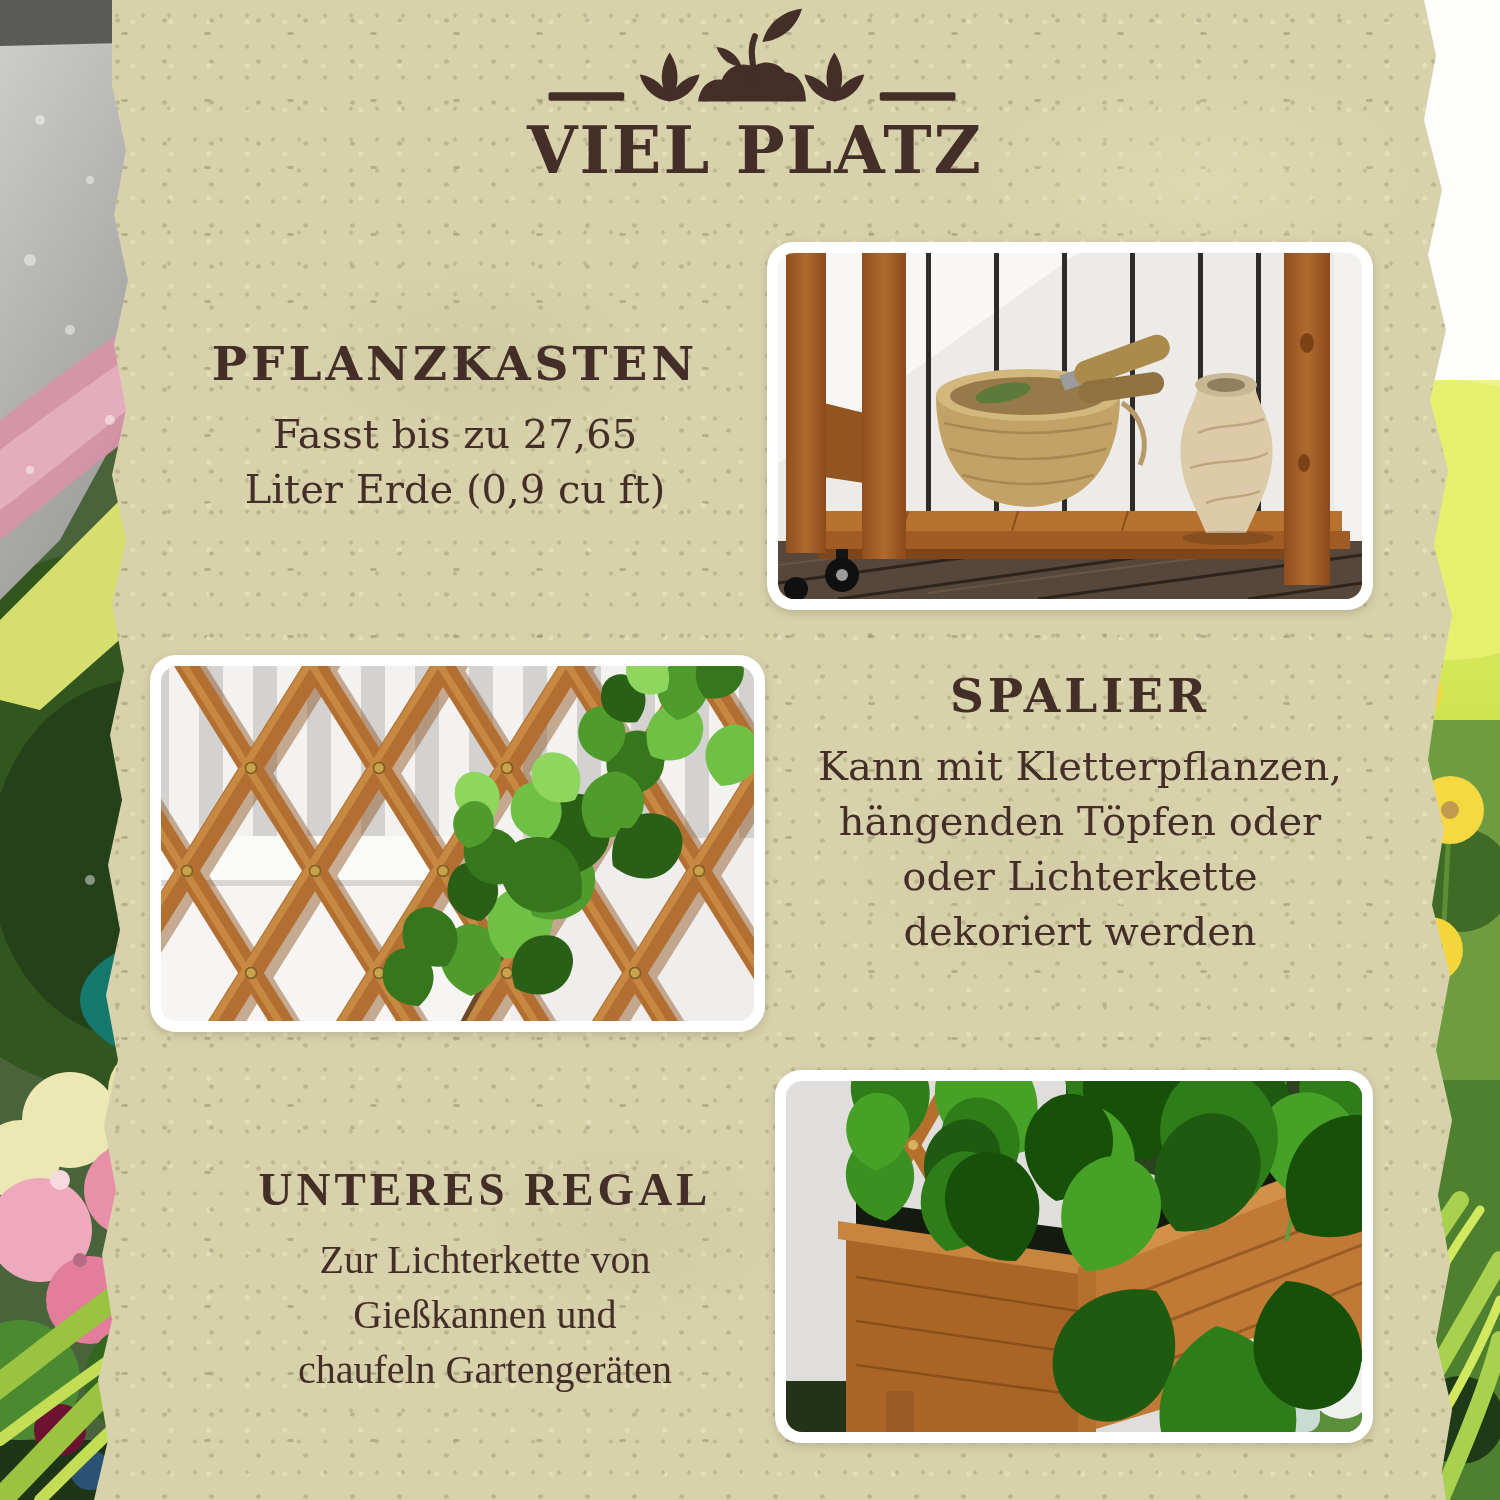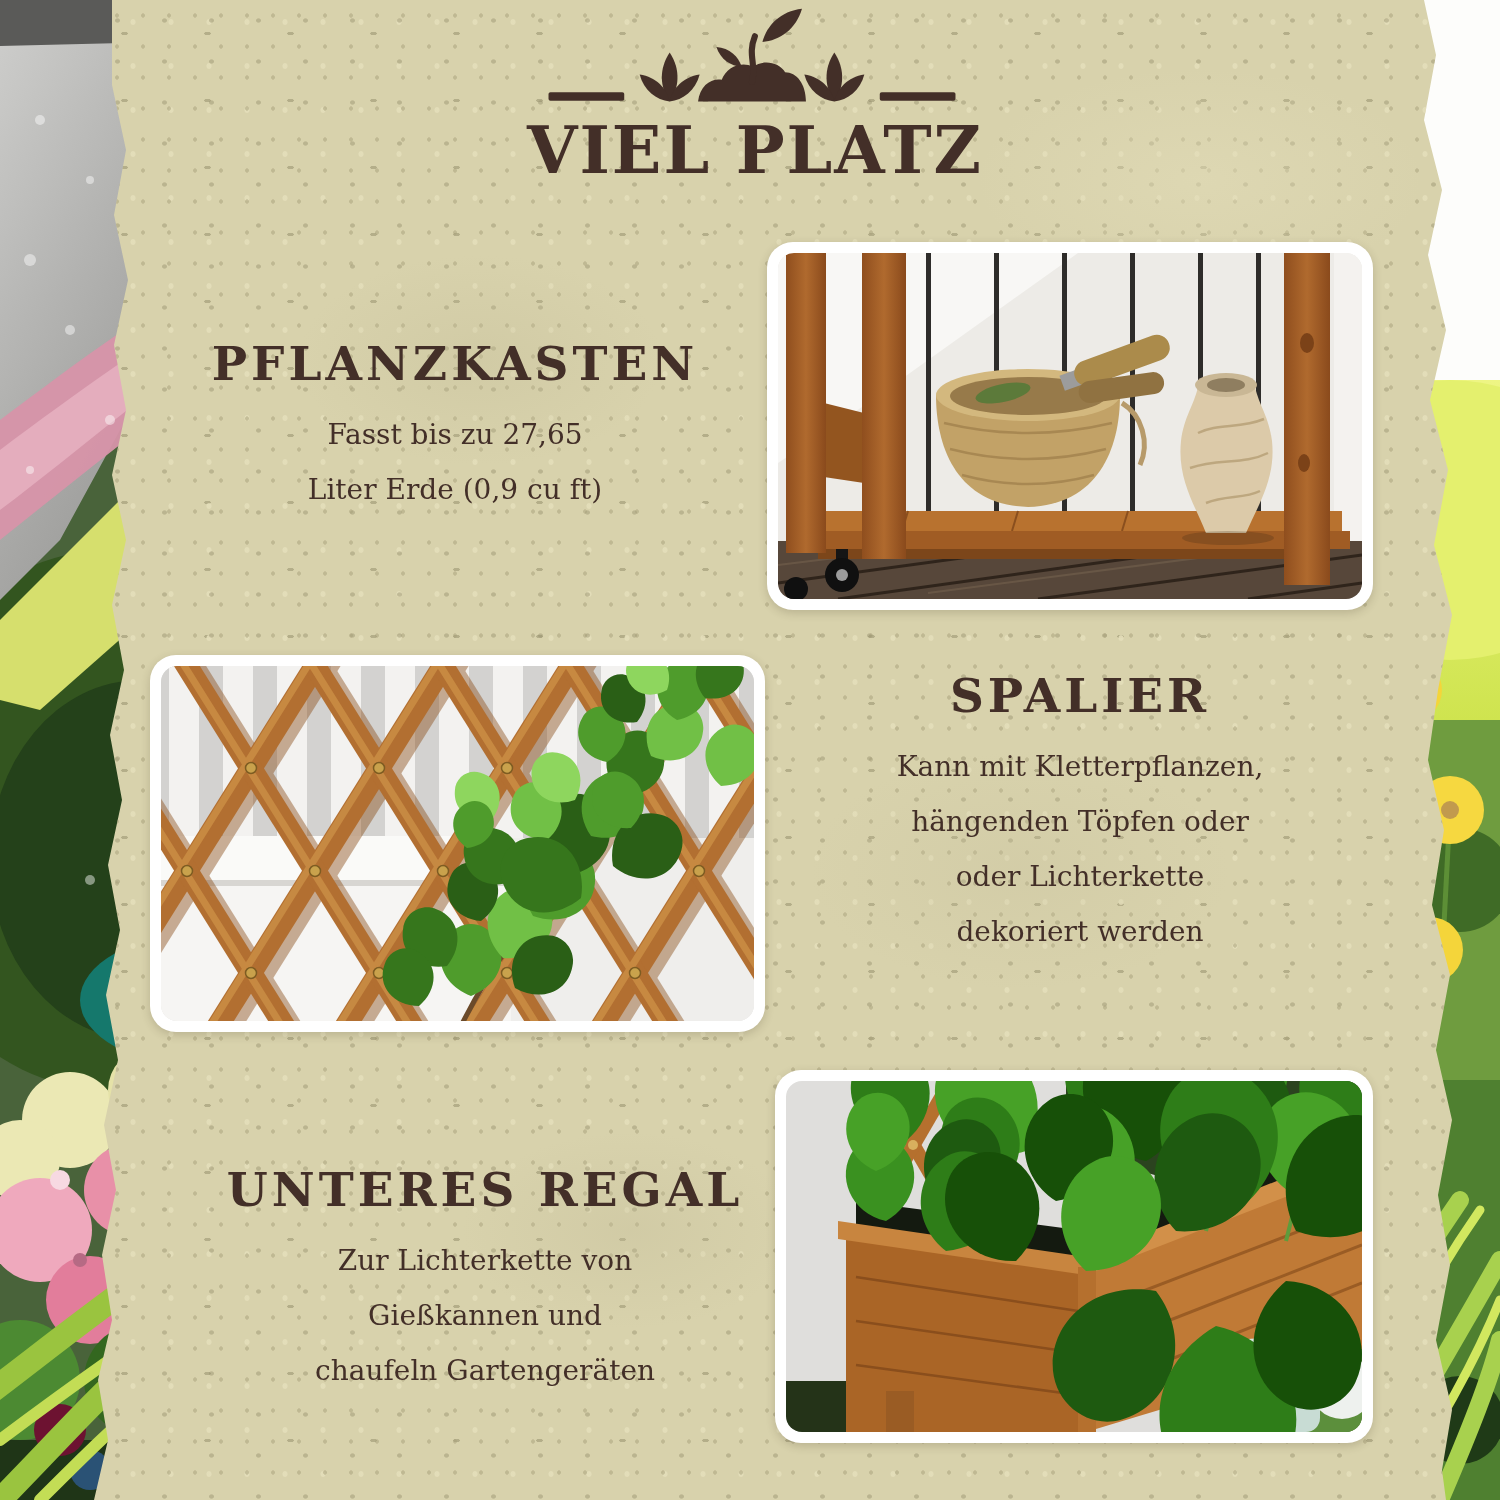--- a/index.html
+++ b/index.html
@@ -48,24 +48,24 @@
 
   .ink{color:#432f28;}
   .divider{position:absolute;left:537px;top:6px;width:430px;height:106px;}
   .divider svg{display:block;width:100%;height:100%;}
   .page-title{
     position:absolute;left:330px;top:112px;width:850px;margin:0;
     text-align:center;font-size:65px;font-weight:700;letter-spacing:2px;
   }
   .txt-block{position:absolute;text-align:center;}
   .txt-block h2{margin:0 0 16px 0;font-size:47px;font-weight:700;letter-spacing:4px;white-space:nowrap;}
-  .txt-block .bline{font-size:28px;line-height:55px;white-space:nowrap;}
+  .txt-block .bline{font-size:40px;line-height:55px;white-space:nowrap;}
   .blk-1{left:165px;top:336px;width:580px;}
   .blk-2{left:780px;top:668px;width:600px;}
-  .blk-3{left:180px;top:1162px;width:610px;}
+  .blk-3{left:180px;top:1162px;width:610px;font-family:Liberation Serif, serif;}
 
   .photo{
     position:absolute;background:#fff;border-radius:26px;padding:11px;
     box-shadow:0 3px 10px rgba(60,50,30,.20);
   }
   .photo .scene{width:100%;height:100%;border-radius:16px;overflow:hidden;}
   .photo svg{display:block;width:100%;height:100%;}
   .ph-1{left:767px;top:242px;width:584px;height:346px;}
   .ph-2{left:150px;top:655px;width:593px;height:355px;}
   .ph-3{left:775px;top:1070px;width:576px;height:351px;}

